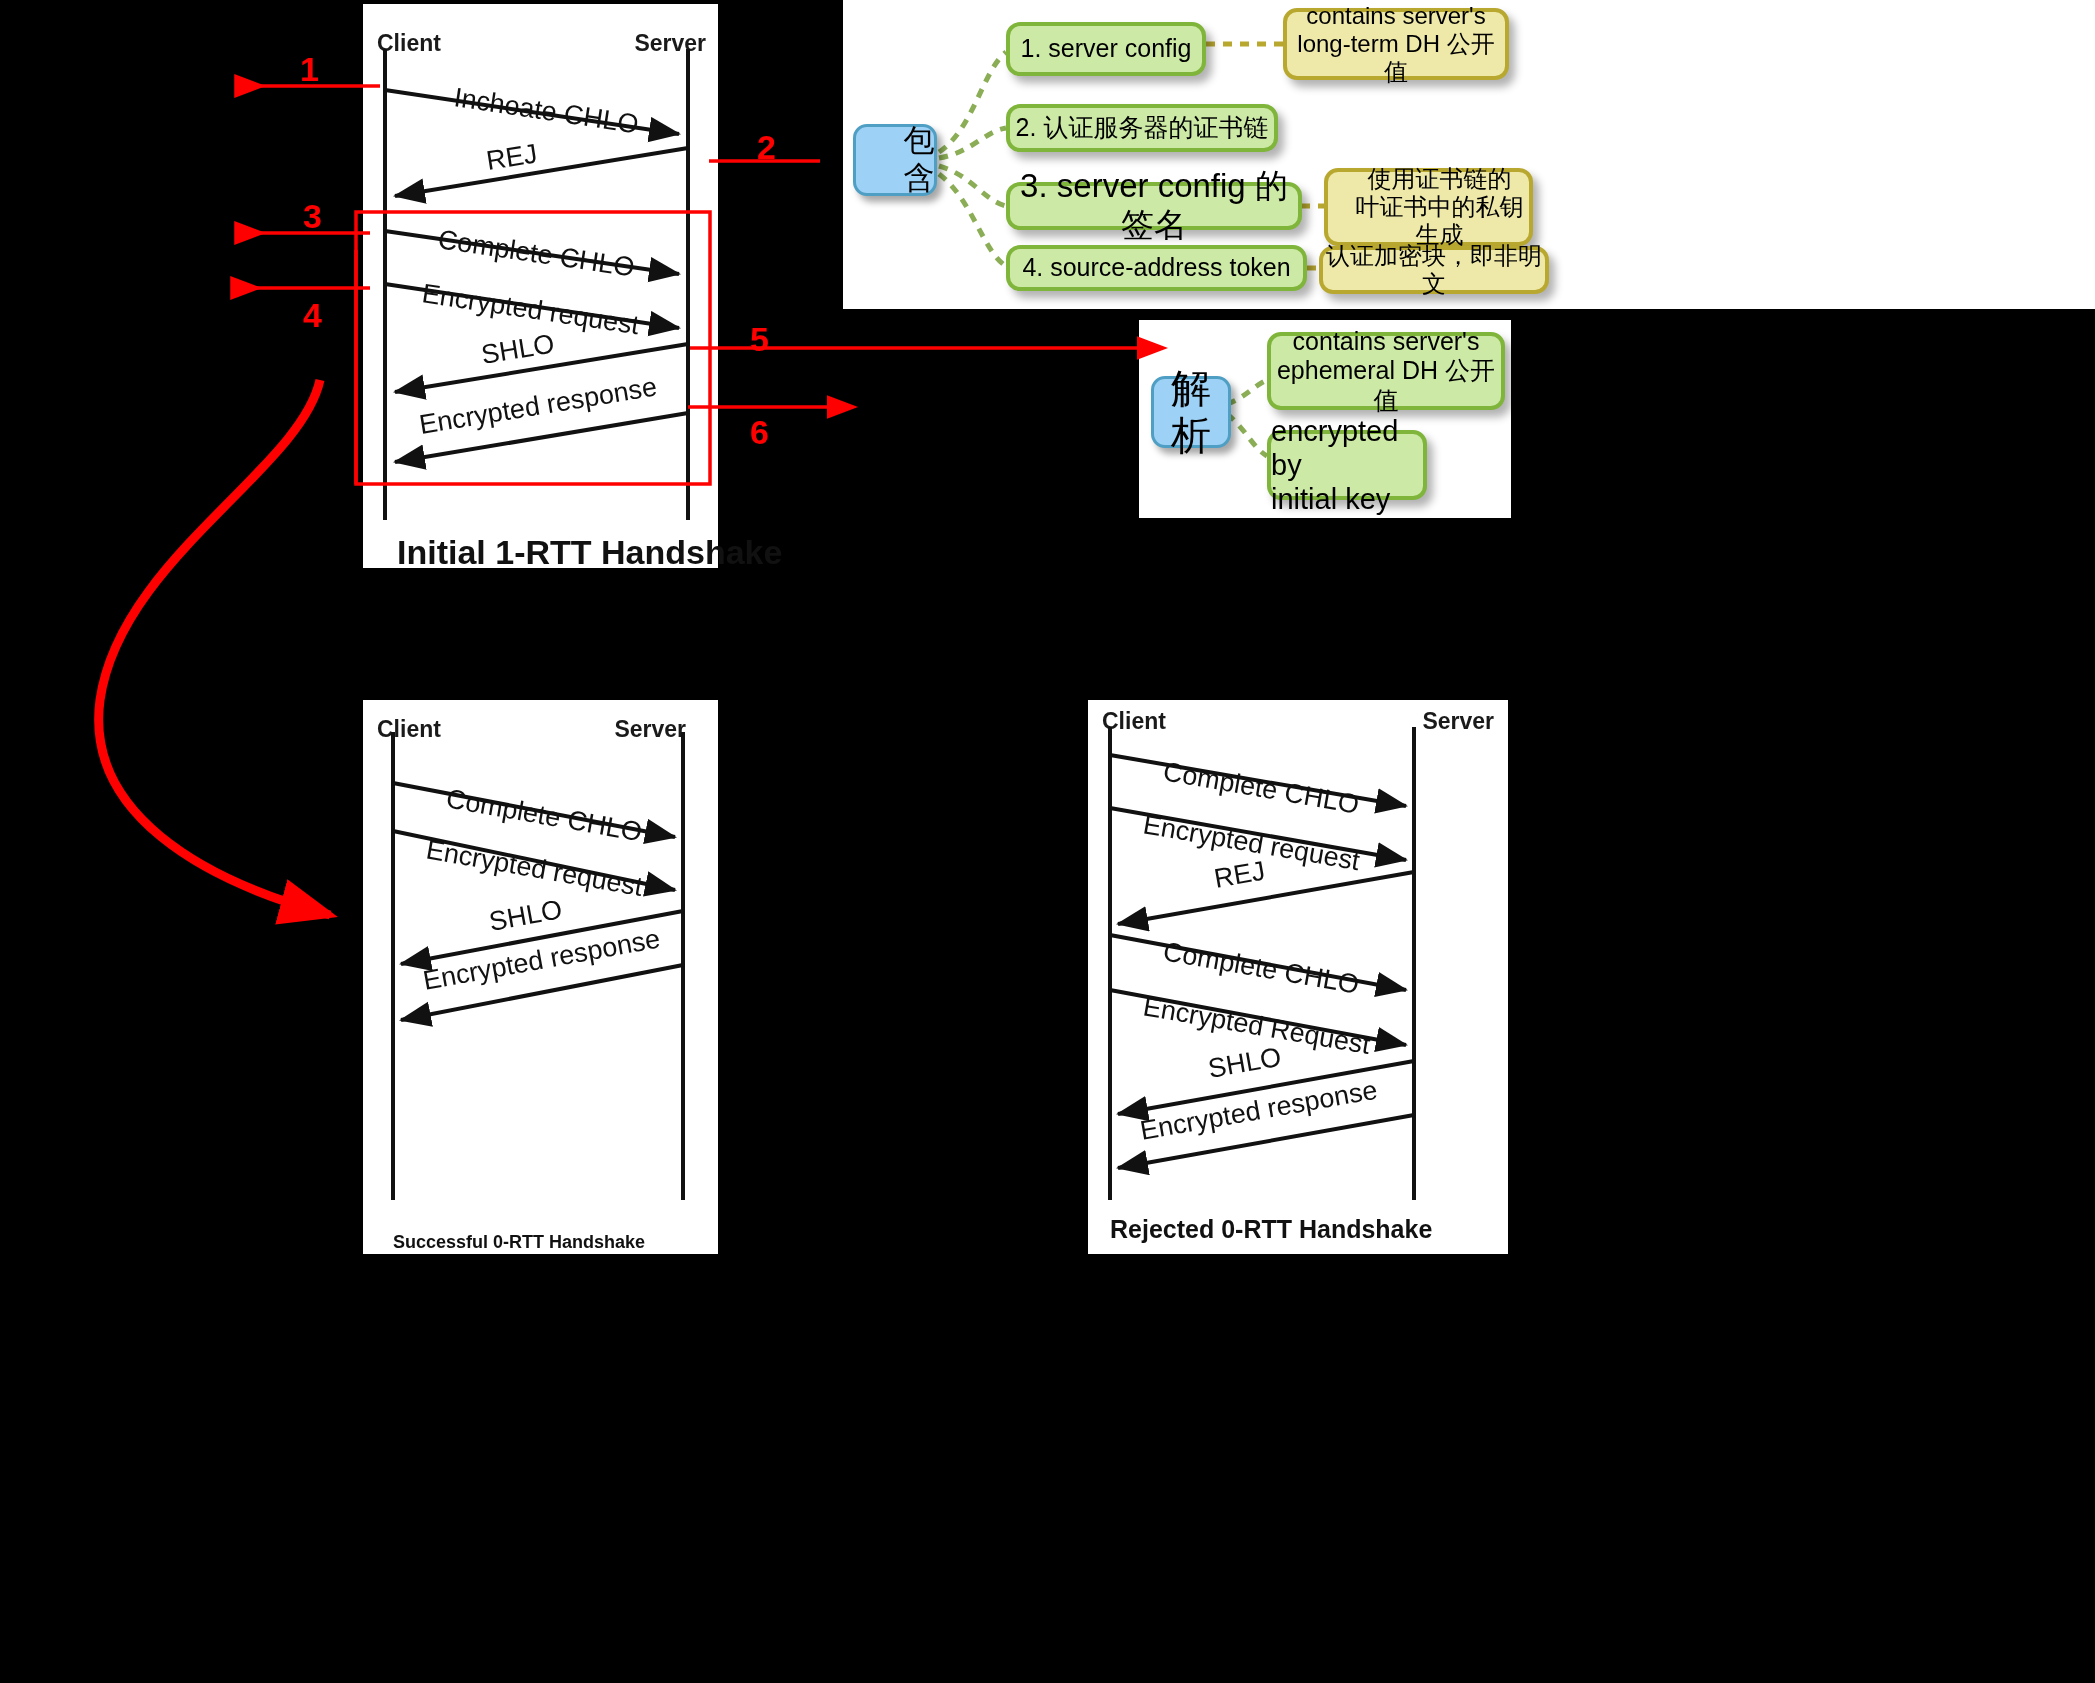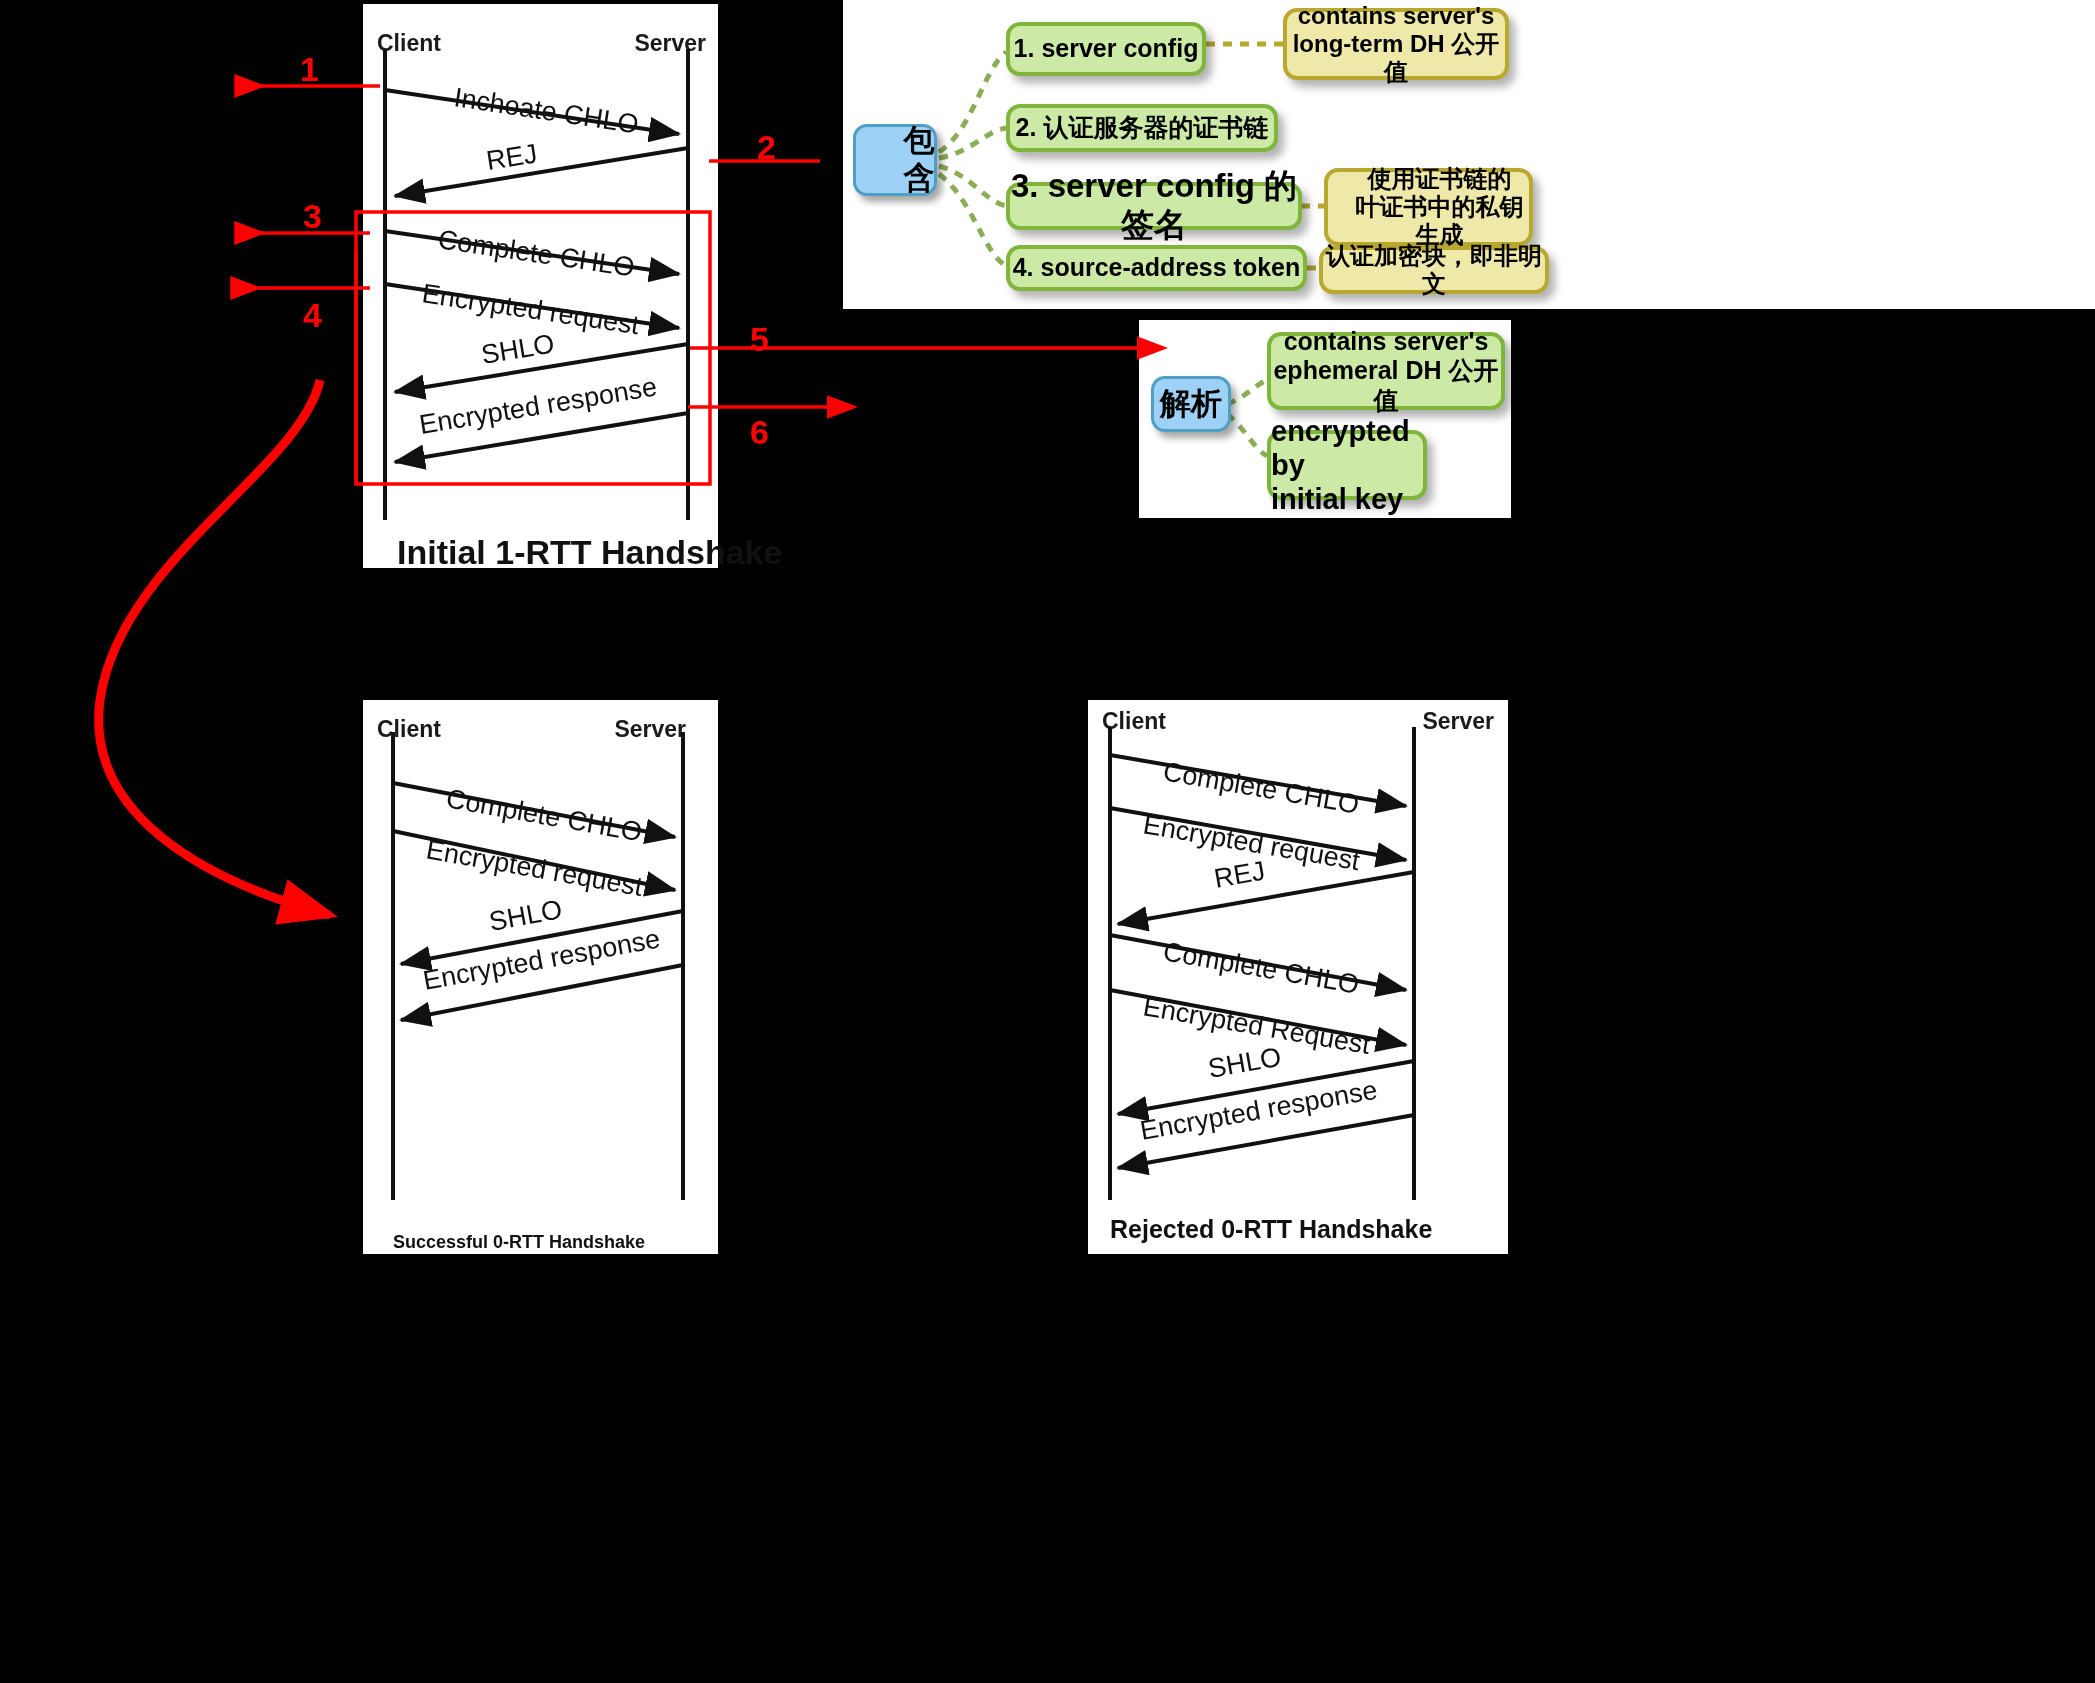--- a/index.html
+++ b/index.html
@@ -11,21 +11,21 @@
   .seq .lbl{position:absolute;font-weight:bold;color:#1a1a1a;white-space:nowrap;}
   .seq .title{position:absolute;font-weight:bold;color:#111;white-space:nowrap;}
   .seq svg{position:absolute;left:0;top:0;}
 
   .msg{font-family:"Liberation Sans","DejaVu Sans",sans-serif;
        font-size:27px;fill:#111;}
 
   
   .mm{position:absolute;background:#fff;}
   .node{position:absolute;box-sizing:border-box;display:flex;align-items:center;
-        justify-content:center;text-align:center;font-weight:bold;
+        justify-content:center;text-align:center;font-weight:normal;
         border-radius:14px;line-height:1.18;}
   .node.blue{background:#9dd1f5;border:3px solid #4f9fc4;color:#000;
              box-shadow:5px 6px 7px rgba(0,0,0,.35);}
   .node.green{background:#cce9a6;border:4px solid #7fb53a;color:#000;
               box-shadow:6px 7px 8px rgba(0,0,0,.30);}
   .node.yellow{background:#eee9a8;border:4px solid #b9a830;color:#000;
                box-shadow:6px 7px 8px rgba(0,0,0,.30);}
 
   .redtxt{position:absolute;color:#ff0000;font-weight:bold;
           font-family:"Liberation Sans","DejaVu Sans",sans-serif;}
@@ -154,21 +154,21 @@
   </div>
 </div>
 
 <div class="mm" id="mm-parse" style="left:1139px;top:320px;width:372px;height:198px;">
   <svg width="372" height="198" viewBox="0 0 372 198">
     <g stroke="#8aad55" stroke-width="5" fill="none" stroke-dasharray="9 8">
       <path d="M88,84 C106,78 114,66 128,60"></path>
       <path d="M88,94 C106,108 114,128 128,136"></path>
     </g>
   </svg>
-  <div class="node blue" style="left:12px;top:56px;width:80px;height:56px;font-size:31px;">解析</div>
+  <div class="node blue" style="left:12px;top:56px;width:80px;height:72px;font-size:40px;">解析</div>
 
   <div class="node green" style="left:128px;top:12px;width:238px;height:78px;font-size:25px;">
     <span style="white-space:pre-line;">contains server's
 ephemeral DH 公开值</span>
   </div>
   <div class="node green" style="left:128px;top:110px;width:160px;height:70px;font-size:29px;">
     <span style="white-space:pre-line;text-align:left;">encrypted by
 initial key</span>
   </div>
 </div>

